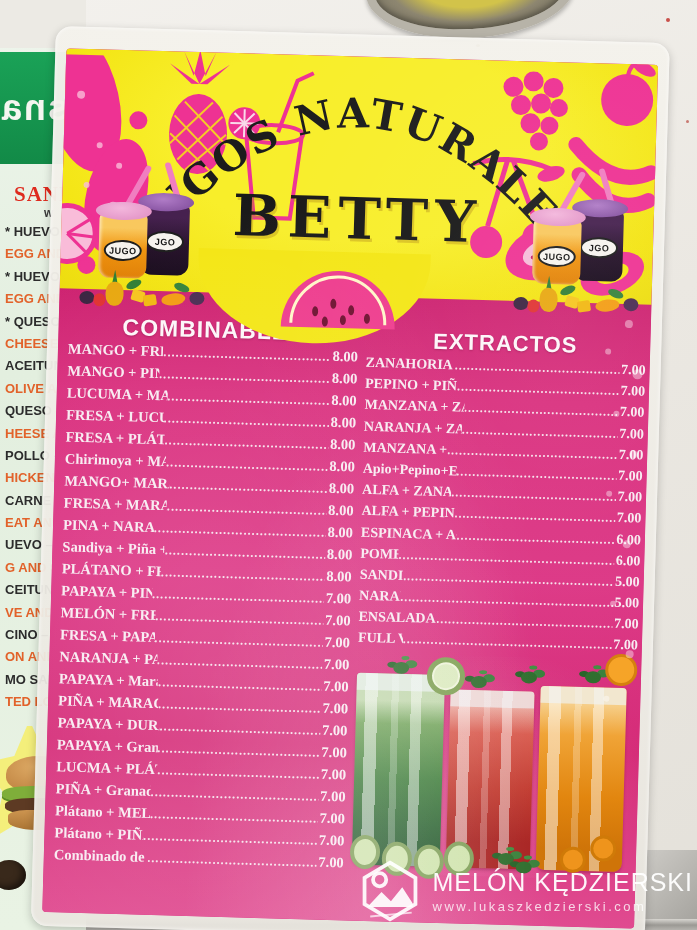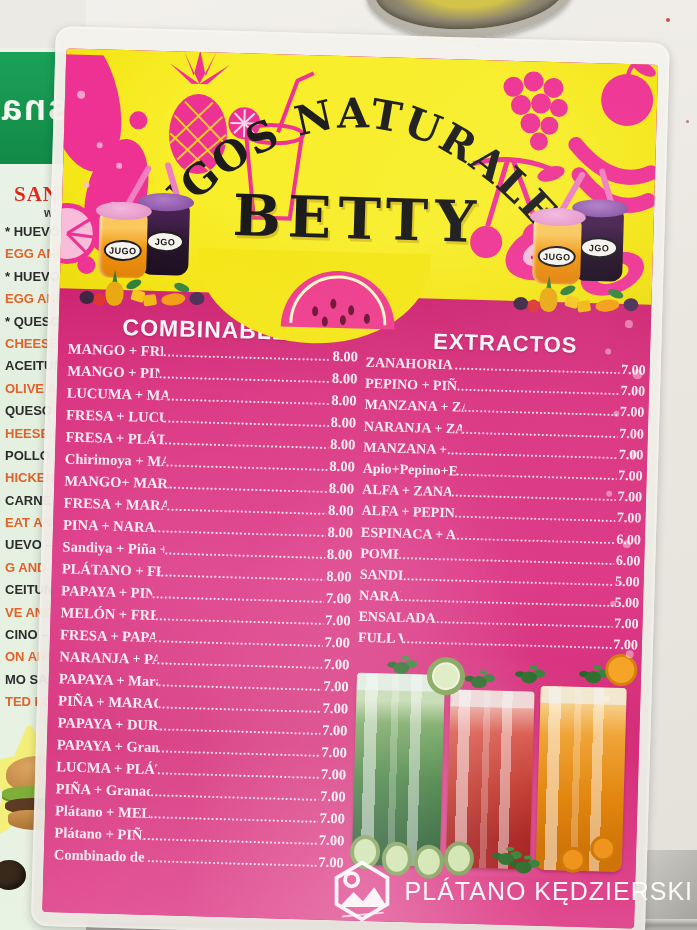--- a/index.html
+++ b/index.html
@@ -726,17 +726,18 @@
   <div class="watermark">
     <svg width="66" height="66" viewBox="0 0 70 70">
       <g stroke="rgba(255,255,255,.92)" stroke-width="4" fill="none">
         <path d="M35,5 L62,21 L62,49 L35,65 L8,49 L8,21 Z"></path>
         <circle cx="24" cy="23" r="7"></circle>
       </g>
       <path d="M11,52 L26,36 L36,46 L48,31 L59,48 L59,52 Z" fill="rgba(255,255,255,.92)"></path>
       <path d="M14,62 L58,58" stroke="rgba(255,255,255,.7)" stroke-width="2"></path>
     </svg>
     <div class="wm-txt">
-      <div class="wm-name">PLÁTANO KĘDZIERSKI</div>
+      <div class="wm-name">MELÓN KĘDZIERSKI</div>
+      <div class="wm-url">www.lukaszkedzierski.com</div>
     </div>
   </div>
 
 </div>
 
 </body></html>

